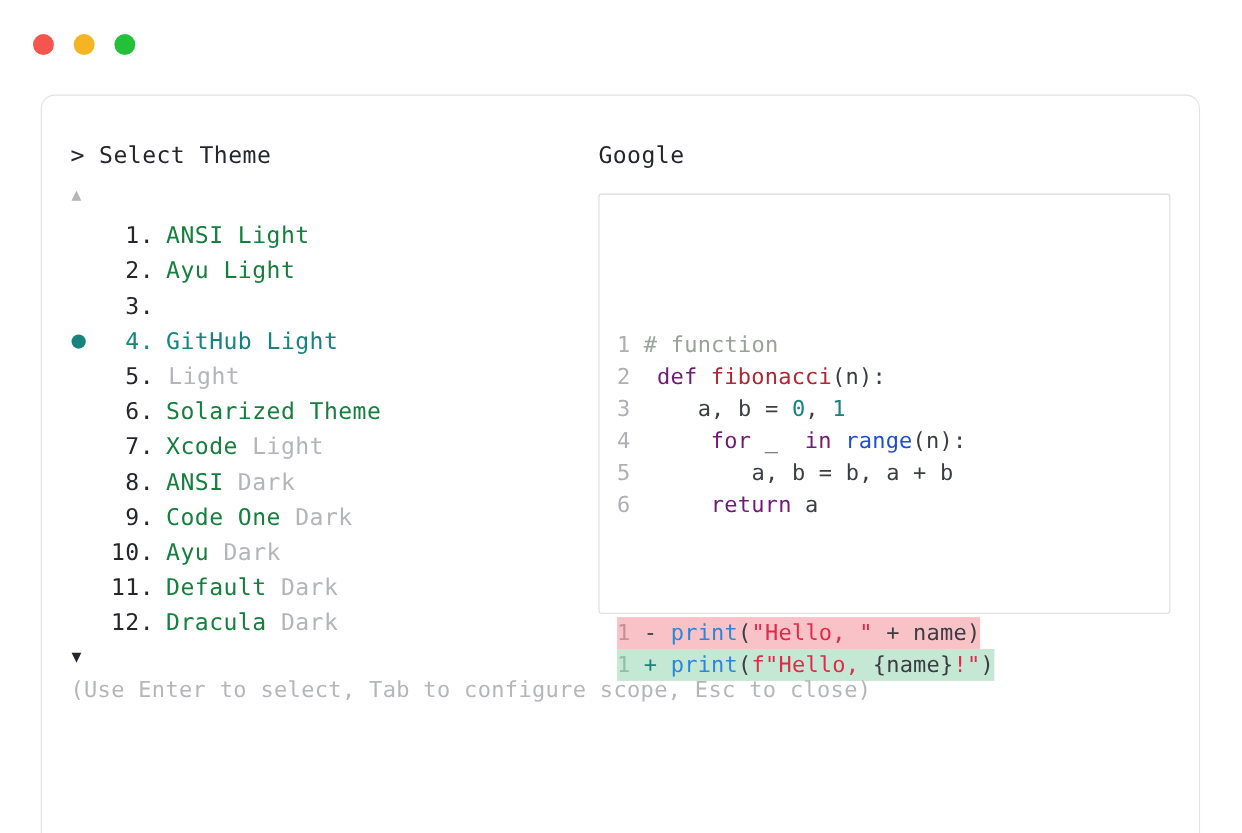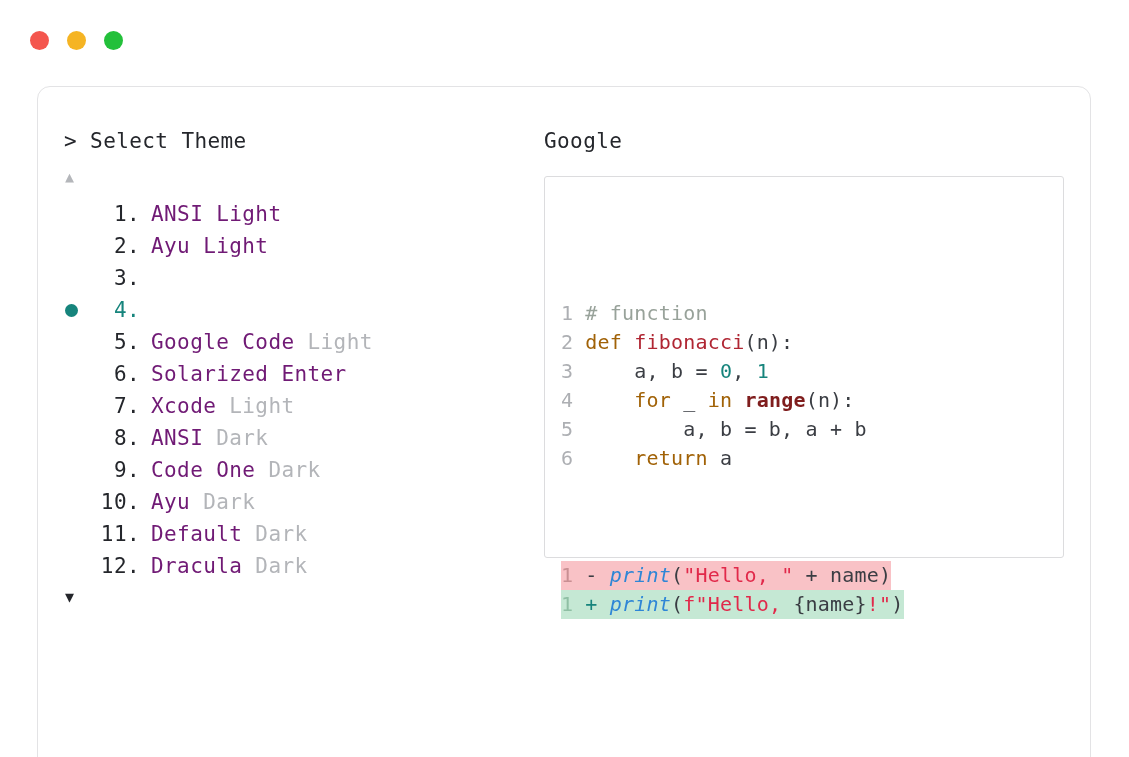--- a/index.html
+++ b/index.html
@@ -109,21 +109,21 @@
     display: block;
     margin-left: 1px;
   }
   .row-index {
     display: inline-block;
     width: 46px;
     text-align: right;
     color: #24262b;
   }
   .row-name {
-    color: #701a75;
+    color: #15803d;
     padding-left: 11px;
   }
   .row-variant {
     color: #b3b5b9;
   }
   .theme-row.selected .row-index,
   .theme-row.selected .row-name,
   .theme-row.selected .row-variant {
     color: #16847c;
   }
@@ -163,27 +163,27 @@
   .code-line { white-space: pre; }
   .ln {
     color: #adafb3;
     display: inline-block;
     width: 12px;
     text-align: right;
   }
 
   
   .t-comment  { color: #98a29a; }
-  .t-keyword  { color: #a16207; }
+  .t-keyword  { color: #701a75; margin-left: 12px; }
   .t-func     { color: #b02633; }
-  .t-builtin  { color: #7f1d1d; font-weight: bold; }
+  .t-builtin  { color: #1d4ed8; }
   .t-plain    { color: #3a3d43; }
   .t-number   { color: #16847c; }
   .t-string   { color: #e1294a; }
-  .t-call     { color: #2e86d6; font-style: italic; }
+  .t-call     { color: #2e86d6; }
 
   .diff-block { margin-top: 30px; }
   .diff-line {
     white-space: pre;
     display: inline-block;
   }
   .diff-del { background: #f9c2c6; }
   .diff-add { background: #c5e8d4; }
   .diff-row { line-height: 29px; height: 29px; }
   .diff-del .ln { color: #c98f93; }
@@ -216,23 +216,23 @@
 
     <div class="left-col">
       <div class="prompt-line">&gt; Select Theme</div>
 
       <span class="scroll-arrow scroll-up">▲</span>
 
       <div class="theme-list">
           <div class="theme-row"><span class="bullet-cell"></span><span class="row-index"> 1.</span><span class="row-name">ANSI Light</span></div>
           <div class="theme-row"><span class="bullet-cell"></span><span class="row-index"> 2.</span><span class="row-name">Ayu Light</span></div>
           <div class="theme-row"><span class="bullet-cell"></span><span class="row-index"> 3.</span></div>
-          <div class="theme-row selected"><span class="bullet-cell"><span class="bullet" style="background: rgb(22, 132, 124);"></span></span><span class="row-index"> 4.</span></div>
-          <div class="theme-row"><span class="bullet-cell"></span><span class="row-index"> 5.</span><span class="row-name">Google Code</span><span class="row-variant"> Light</span></div>
-          <div class="theme-row"><span class="bullet-cell"></span><span class="row-index"> 6.</span><span class="row-name">Solarized Enter</span></div>
+          <div class="theme-row selected"><span class="bullet-cell"><span class="bullet" style="background: rgb(22, 132, 124);"></span></span><span class="row-index"> 4.</span><span class="row-name">GitHub Light</span></div>
+          <div class="theme-row"><span class="bullet-cell"></span><span class="row-index"> 5.</span><span class="row-variant"> Light</span></div>
+          <div class="theme-row"><span class="bullet-cell"></span><span class="row-index"> 6.</span><span class="row-name">Solarized Theme</span></div>
           <div class="theme-row"><span class="bullet-cell"></span><span class="row-index"> 7.</span><span class="row-name">Xcode</span><span class="row-variant"> Light</span></div>
           <div class="theme-row"><span class="bullet-cell"></span><span class="row-index"> 8.</span><span class="row-name">ANSI</span><span class="row-variant"> Dark</span></div>
           <div class="theme-row"><span class="bullet-cell"></span><span class="row-index"> 9.</span><span class="row-name">Code One</span><span class="row-variant"> Dark</span></div>
           <div class="theme-row"><span class="bullet-cell"></span><span class="row-index">10.</span><span class="row-name">Ayu</span><span class="row-variant"> Dark</span></div>
           <div class="theme-row"><span class="bullet-cell"></span><span class="row-index">11.</span><span class="row-name">Default</span><span class="row-variant"> Dark</span></div>
           <div class="theme-row"><span class="bullet-cell"></span><span class="row-index">12.</span><span class="row-name">Dracula</span><span class="row-variant"> Dark</span></div>
         </div>
 
       <span class="scroll-arrow scroll-down">▼</span>
     </div>
@@ -240,15 +240,16 @@
     <div class="right-col">
       <div class="preview-label">Google</div>
       <div class="preview-box">
         <div class="code">
           <div><div class="code-line"><span class="ln">1</span><span> </span><span class="t-comment"># function</span></div><div class="code-line"><span class="ln">2</span><span> </span><span class="t-keyword">def </span><span class="t-func">fibonacci</span><span class="t-plain">(n):</span></div><div class="code-line"><span class="ln">3</span><span> </span><span class="t-plain">    a, b = </span><span class="t-number">0</span><span class="t-plain">, </span><span class="t-number">1</span></div><div class="code-line"><span class="ln">4</span><span> </span><span class="t-plain">    </span><span class="t-keyword">for</span><span class="t-plain"> _ </span><span class="t-keyword">in</span><span class="t-plain"> </span><span class="t-builtin">range</span><span class="t-plain">(n):</span></div><div class="code-line"><span class="ln">5</span><span> </span><span class="t-plain">        a, b = b, a + b</span></div><div class="code-line"><span class="ln">6</span><span> </span><span class="t-plain">    </span><span class="t-keyword">return</span><span class="t-plain"> a</span></div></div>
           <div class="diff-block"><div class="diff-row"><span class="diff-line diff-del"><span class="ln">1</span><span class="sign-del"> - </span><span class="t-call">print</span><span class="t-plain">(</span><span class="t-string">"Hello, "</span><span class="t-plain"> + name)</span></span></div><div class="diff-row"><span class="diff-line diff-add"><span class="ln">1</span><span class="sign-add"> + </span><span class="t-call">print</span><span class="t-plain">(</span><span class="t-string">f"Hello, </span><span class="t-plain">{name}</span><span class="t-string">!"</span><span class="t-plain">)</span></span></div></div>
         </div>
       </div>
     </div>
 
+    <div class="footer-hint">(Use Enter to select, Tab to configure scope, Esc to close)</div>
 
   </div>
 </div>
 
 </body></html>

